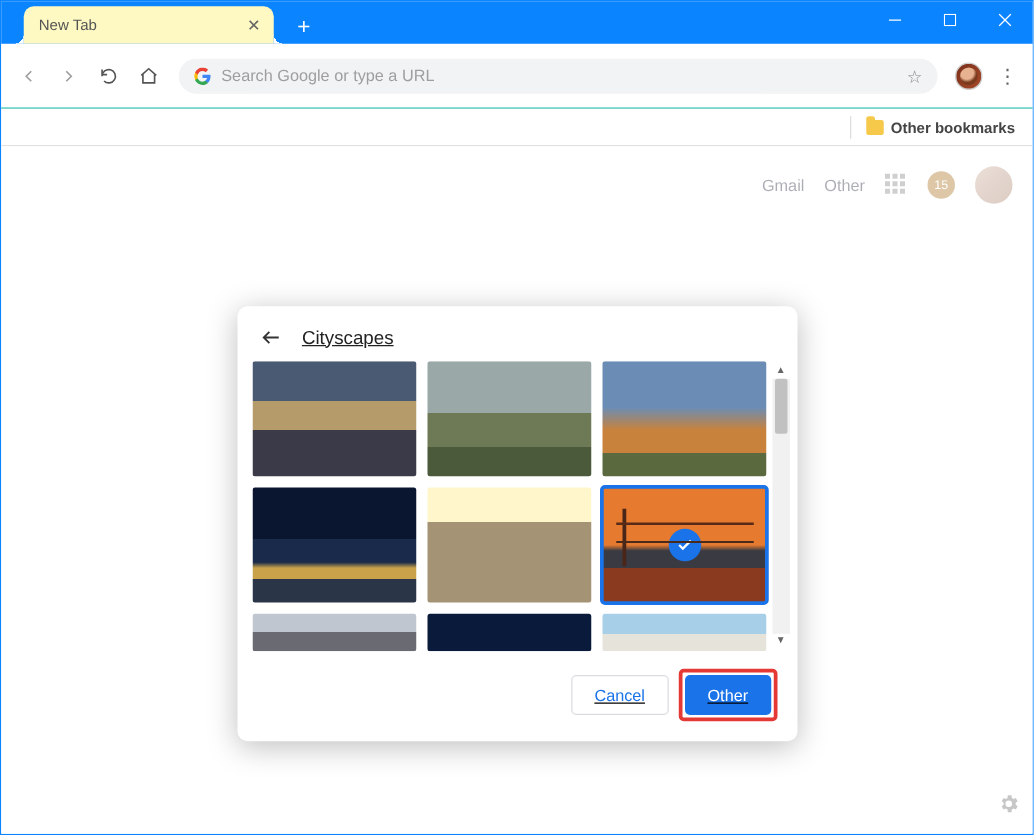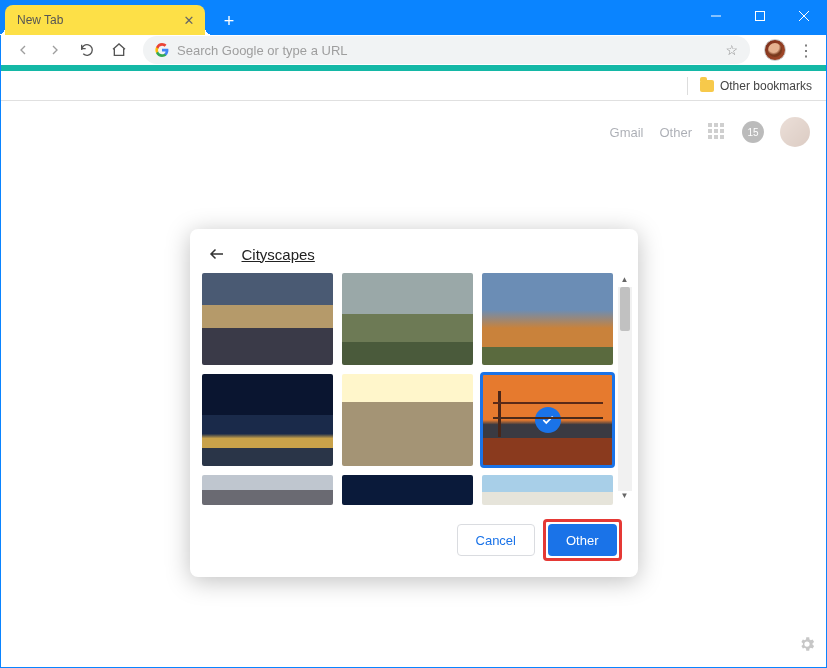--- a/index.html
+++ b/index.html
@@ -1,54 +1,54 @@
 <!DOCTYPE html>
 <html><head>
 <meta charset="utf-8">
 <style>
   * { box-sizing: border-box; margin: 0; padding: 0; }
   html, body { width: 827px; height: 668px; font-family: "Segoe UI", Arial, sans-serif; overflow: hidden; }
   body { background: #fff; }
 
   .window { width: 827px; height: 668px; border: 1px solid #0a84ff; position: relative; background: #fff; display: flex; flex-direction: column; }
   .title-bar { height: 34px; background: #0a84ff; display: flex; align-items: flex-end; position: relative; }
-  .tab { background: #fde047; height: 30px; margin-left: 4px; border-radius: 8px 8px 0 0; display: flex; align-items: center; padding: 0 8px 0 12px; min-width: 200px; gap: 8px; position: relative; }
+  .tab { background: #fef9c3; height: 30px; margin-left: 18px; border-radius: 8px 8px 0 0; display: flex; align-items: center; padding: 0 8px 0 12px; min-width: 200px; gap: 8px; position: relative; }
   .tab::before, .tab::after { content: ""; position: absolute; bottom: 0; width: 8px; height: 8px; background: radial-gradient(circle at top, transparent 8px, #fff 8px); }
   .tab::before { left: -8px; background: radial-gradient(circle at 0 0, transparent 8px, #fff 8px); }
   .tab::after { right: -8px; background: radial-gradient(circle at 8px 0, transparent 8px, #fff 8px); }
   .tab-title { font-size: 12px; color: #555; flex: 1; }
   .tab-close { width: 16px; height: 16px; display: flex; align-items: center; justify-content: center; color: #666; font-size: 13px; border-radius: 50%; }
   .new-tab { width: 28px; height: 28px; margin-left: 10px; display: flex; align-items: center; justify-content: center; color: #fff; font-size: 18px; }
   .win-controls { position: absolute; right: 0; top: 0; display: flex; }
   .win-btn { width: 44px; height: 30px; display: flex; align-items: center; justify-content: center; color: #fff; }
   .win-btn svg { width: 10px; height: 10px; }
 
-  .toolbar { height: 36px; background: #fff; display: flex; align-items: center; padding: 0 8px; gap: 4px; border-bottom: 6px solid #14b8a6; }
+  .toolbar { height: 52px; background: #fff; display: flex; align-items: center; padding: 0 8px; gap: 4px; border-bottom: 1px solid #14b8a6; }
   .nav-btn { width: 28px; height: 28px; display: flex; align-items: center; justify-content: center; color: #9e9e9e; border-radius: 50%; }
   .nav-btn.active { color: #555; }
   .omnibox { flex: 1; height: 28px; background: #f1f3f4; border-radius: 14px; display: flex; align-items: center; padding: 0 12px; gap: 8px; margin: 0 6px; }
   .omnibox .g-icon { width: 14px; height: 14px; display:flex; align-items:center; justify-content:center; }
   .omnibox-text { color: #9e9e9e; font-size: 13px; }
   .star { color: #888; font-size: 14px; margin-left: auto; }
   .avatar { width: 22px; height: 22px; border-radius: 50%; background: linear-gradient(135deg,#7a2e1a,#a64b2a); margin: 0 4px; border:1px solid #ccc; position:relative; overflow:hidden; }
   .avatar::after{content:"";position:absolute;inset:3px;border-radius:50%;background:radial-gradient(circle at 40% 30%, #e6b290 0 40%, #7a3a1d 60%);}
   .menu-dots { width: 24px; display:flex; align-items:center; justify-content:center; color:#666; font-size:16px; }
 
-  .bookmarks-bar { height: 30px; border-bottom: 1px solid #e0e0e0; display:flex; align-items:center; justify-content:flex-end; padding: 0 14px; gap:6px; font-size:12px; color:#444; background:#fff; }
+  .bookmarks-bar { height: 30px; border-bottom: 1px solid #e0e0e0; display:flex; align-items:center; justify-content:flex-end; padding: 0 14px; gap:6px; font-size:12px; color:#444; background:#fff;font-weight:bold; }
   .bm-sep { width:1px; height:18px; background:#ddd; margin-right:6px;}
   .folder-icon { width:14px; height:12px; background:#f7c94a; border-radius:2px; position:relative;}
   .folder-icon::before{content:"";position:absolute;top:-3px;left:0;width:7px;height:4px;background:#f7c94a;border-radius:2px 2px 0 0;}
 
   .content { flex:1; position:relative; background:#fff; }
 
   .ntp-links { position:absolute; top:16px; right:16px; display:flex; align-items:center; gap:16px; opacity:0.35; }
   .ntp-link { font-size:13px; color:#0f172a; }
   .apps-grid { width:18px; height:18px; display:grid; grid-template-columns:repeat(3,4px); grid-template-rows:repeat(3,4px); gap:2px; }
   .apps-grid span{background:#777;}
-  .notif-badge { width:22px; height:22px; border-radius:50%; background:#404040; color:#fff; font-size:10px; display:flex; align-items:center; justify-content:center; }
+  .notif-badge { width:22px; height:22px; border-radius:50%; background:#a16207; color:#fff; font-size:10px; display:flex; align-items:center; justify-content:center; }
   .big-avatar { width:30px; height:30px; border-radius:50%; background:linear-gradient(135deg,#c8a592,#9b6e56); }
 
   .gear { position:absolute; bottom:10px; right:10px; color:#c7c7c7; }
   .gear svg{width:18px;height:18px;}
 
   .scrim { position:absolute; inset:0; display:flex; align-items:center; justify-content:center; }
   .dialog { width:448px; background:#fff; border-radius:8px; box-shadow:0 4px 24px rgba(0,0,0,0.25); display:flex; flex-direction:column; overflow:hidden; position:absolute; top:128px; }
   .dlg-head { display:flex; align-items:center; gap:14px; padding:16px 18px 10px; }
   .back { width:20px; color:#333; display:flex; }
   .dlg-title { font-size:15px; color:#222;text-decoration:underline; }
@@ -71,21 +71,21 @@
   .t5::before{content:"";position:absolute;left:12%;top:18%;width:3px;height:50%;background:#4a2618;box-shadow: calc(100% * 0.68) 0 0 #4a2618;}
   .t6{background:linear-gradient(180deg,#bfc6cf 0 50%,#6a6a72 50%);}
   .t7{background:#0a1a3a;}
   .t8{background:linear-gradient(180deg,#a8cfe8 0 55%,#e6e4da 55%);}
 
   .scroll-col{width:14px;display:flex;flex-direction:column;align-items:center;padding:2px 0;}
   .scroll-track{flex:1;width:14px;background:#f1f1f1;position:relative;}
   .scroll-thumb{position:absolute;top:0;left:2px;width:10px;height:44px;background:#c1c1c1;border-radius:2px;}
   .scroll-arrow{font-size:8px;color:#666;height:12px;}
 
-  .dlg-foot { display:flex; justify-content:flex-end; gap:8px; padding:14px 16px 16px; align-items:center;}
+  .dlg-foot { display:flex; justify-content:flex-end; gap:8px; padding:14px 16px 16px; align-items:center;text-decoration:underline;}
   .btn { height:32px; padding:0 18px; border-radius:4px; font-size:13px; display:flex; align-items:center; justify-content:center; cursor:pointer; }
   .btn-cancel { background:#fff; border:1px solid #dadce0; color:#1a73e8; }
   .btn-done { background:#1a73e8; color:#fff; border:none; }
   .hl { border:3px solid #e53935; padding:2px; border-radius:4px; }
 </style>
 </head>
 <body>
 
 <div class="window">
 

